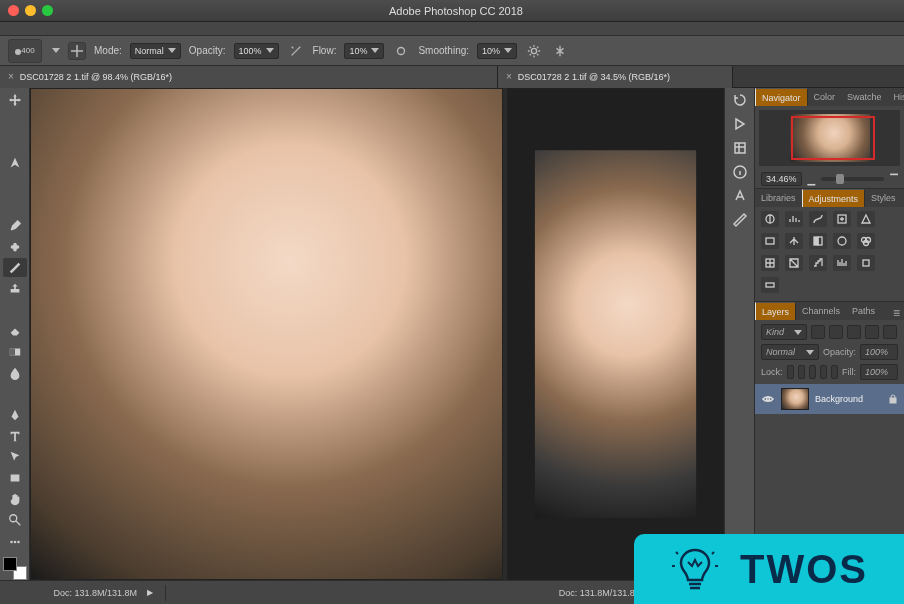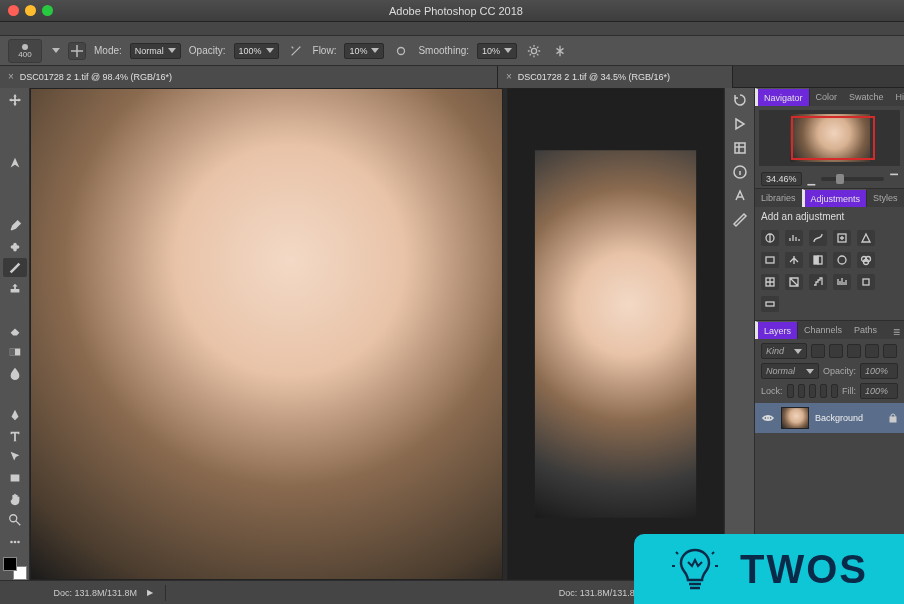--- a/index.html
+++ b/index.html
@@ -10,21 +10,21 @@
 .traffic { display:flex; gap:6px; }
 .traffic span { width:11px; height:11px; border-radius:50%; display:block; }
 .t-close{background:#ff5f57;} .t-min{background:#ffbd2e;} .t-max{background:#28c940;}
 .title-center { position:absolute; left:8px; right:0; text-align:center; font-size:11px; color:#ddd; }
 
 
 .menubar { height:14px; background:#464646; border-bottom:1px solid #2d2d2d; }
 
 
 .optbar { height:30px; background:#535353; display:flex; align-items:center; gap:8px; padding:0 8px; border-bottom:1px solid #2d2d2d; }
-.brush-preset { display:flex; flex-direction:column; align-items:center; justify-content:center; width:34px; height:24px; border:1px solid #3a3a3a; border-radius:3px; background:#454545; position:relative;}
+.brush-preset { display:flex; flex-direction:row; align-items:center; justify-content:center; width:34px; height:24px; border:1px solid #3a3a3a; border-radius:3px; background:#454545; position:relative;}
 .brush-dot{width:6px;height:6px;border-radius:50%;background:#bbb;margin-top:2px;}
 .brush-size{font-size:8px;color:#ccc;}
 .chev{width:0;height:0;border-left:4px solid transparent;border-right:4px solid transparent;border-top:5px solid #bbb;margin-left:2px;}
 .tog-icon{width:18px;height:18px;border:1px solid #3a3a3a;border-radius:3px;background:#454545;display:flex;align-items:center;justify-content:center;}
 .optlabel{font-size:10px;color:#ccc;}
 .optfield{height:16px;background:#3a3a3a;border:1px solid #2a2a2a;border-radius:2px;padding:0 4px;display:flex;align-items:center;font-size:9px;color:#ddd;}
 .optfield .chev{margin-left:4px;}
 .opt-ico{width:18px;height:18px;display:flex;align-items:center;justify-content:center;}
 .opt-ico svg{width:14px;height:14px;stroke:#bbb;fill:none;stroke-width:1.5;}
 
@@ -49,21 +49,21 @@
 .canvas{position:absolute;inset:0;background:#1f1f1f;display:flex;align-items:center;justify-content:center;}
 .portrait{position:relative;width:100%;height:100%;background:radial-gradient(circle at 55% 35%, #f3d9c6 0%, #e8c3a8 28%, #8a6a4f 55%, #4a3c2e 85%, #1a1a1a 100%);}
 
 .rightpanels{width:150px;background:#454545;border-left:1px solid #2d2d2d;display:flex;flex-direction:column;}
 .midstrip{width:30px;background:#535353;border-left:1px solid #2d2d2d;display:flex;flex-direction:column;align-items:center;padding-top:4px;gap:6px;}
 .midstrip .si svg{width:16px;height:16px;stroke:#ccc;fill:none;stroke-width:1.5;}
 
 .panel{border-bottom:1px solid #2d2d2d;background:#454545;}
 .panel-tabs{height:18px;display:flex;align-items:flex-end;background:#3d3d3d;}
 .ptab{height:18px;padding:0 6px;font-size:9px;color:#aaa;display:flex;align-items:center;}
-.ptab.act{background:#6d28d9;color:#e0e0e0;border-top:1px solid #555;border-left:3px solid #e5e5e5;border-right:1px solid #2d2d2d;}
+.ptab.act{background:#a16207;color:#e0e0e0;border-top:1px solid #555;border-left:1px solid #e5e5e5;border-right:1px solid #2d2d2d;}
 .panel-menu{margin-left:auto;padding:0 4px;color:#aaa;font-size:12px;}
 
 .nav-thumb{height:56px;background:#333;margin:4px;position:relative;display:flex;align-items:center;justify-content:center;}
 .nav-thumb .thumb{width:80px;height:48px;background:radial-gradient(circle at 55% 40%,#f0d3bd 0%,#d8b292 30%,#7a5d45 60%,#2b2b2b 95%);position:relative;}
 .nav-thumb .viewbox{position:absolute;border:2px solid #d42a2a;}
 .nav-bar{height:18px;display:flex;align-items:center;padding:0 6px;gap:6px;}
 .nav-zoom{font-size:9px;background:#3a3a3a;border:1px solid #2a2a2a;padding:1px 4px;color:#ddd;border-radius:2px;}
 .nav-slider{flex:1;height:4px;background:#333;position:relative;border-radius:2px;}
 .nav-slider .knob{position:absolute;top:-3px;left:24%;width:8px;height:10px;background:#888;border-radius:2px;}
 
@@ -379,21 +379,20 @@
             <span>Libraries</span>
           </div>
         <div class="ptab act">
             <span>Adjustments</span>
           </div>
         <div class="ptab">
             <span>Styles</span>
           </div>
         <div class="panel-menu">≡</div>
       </div>
-      <div class="adj-head">Add an adjustment</div>
       <div class="adj-icons">
         <div class="ai">
             <svg viewBox="0 0 12 12">
               <circle cx="6" cy="6" r="4"></circle>
               <path d="M6 2v8" stroke="#ccc"></path>
             </svg>
           </div>
         <div class="ai">
             <svg viewBox="0 0 12 12">
               <path d="M2 9V6M5 9V3M8 9V5M11 9V7"></path>

